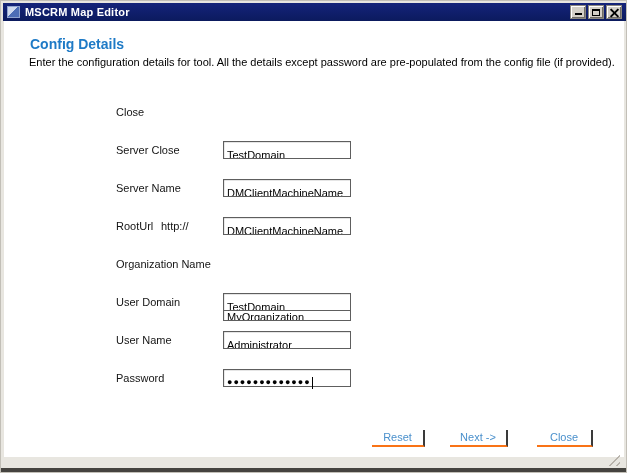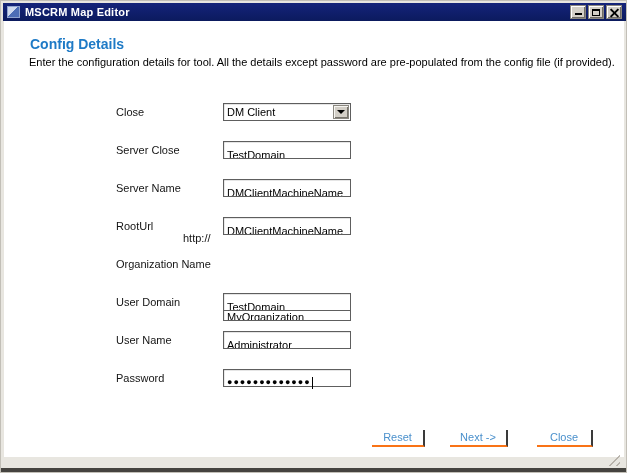--- a/index.html
+++ b/index.html
@@ -71,21 +71,21 @@
   #page-desc {
     position:absolute; left:28px; top:55px;
     font-size:11px; color:#000000; white-space:nowrap;
   }
 
   
   .field-label {
     position:absolute; left:115px; font-size:11px; color:#141414; white-space:nowrap;
   }
   .prefix-label {
-    position:absolute; left:182px; font-size:11px; color:#141414;margin-top:12px;
+    position:absolute; left:160px; font-size:11px; color:#141414;
   }
   .tb {
     position:absolute; left:222px; width:128px; height:18px;
     background:#ffffff;
     border:1px solid #5e5e5e;
     box-shadow: inset 0 1px 0 rgba(0,0,0,0.10), inset 1px 0 0 rgba(0,0,0,0.08);
     font-family:"Liberation Sans","DejaVu Sans",sans-serif;
     font-size:11px; color:#000; padding:9px 2px 0 3px;
   }
   input.tb { outline:none; }
@@ -138,26 +138,20 @@
         </div>
     </div>
   </div>
 
   <div id="content"></div>
 
   <div id="page-desc" class="abs">Enter the configuration details for tool. All the details except password are pre-populated from the config file (if provided).</div>
   <div id="page-heading" class="abs">Config Details</div>
 
   <span class="field-label" style="top:105px">Close</span>
-  <div class="tb combo" style="top:102px">
-    <span class="combo-text">DM Client</span>
-    <span class="combo-btn">
-      <span class="combo-arrow"></span>
-    </span>
-  </div>
 
   <span class="field-label" style="top:143px">Server Close</span>
   <input class="tb" style="top: 140px;" value="TestDomain">
 
   <span class="field-label" style="top:181px">Server Name</span>
   <input class="tb" style="top: 178px;" value="DMClientMachineName">
 
   <span class="field-label" style="top:219px">RootUrl</span>
   <span class="prefix-label" style="top:219px">http://</span>
   <input class="tb" style="top: 216px;" value="DMClientMachineName">

